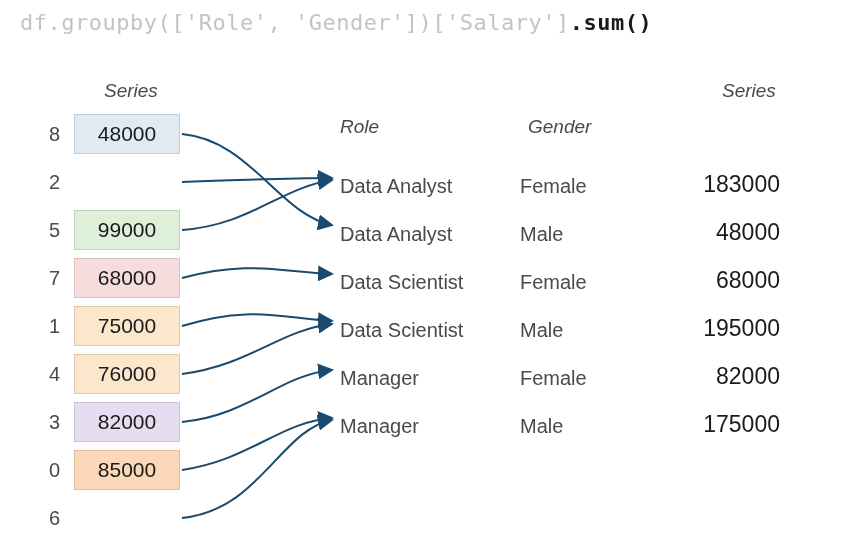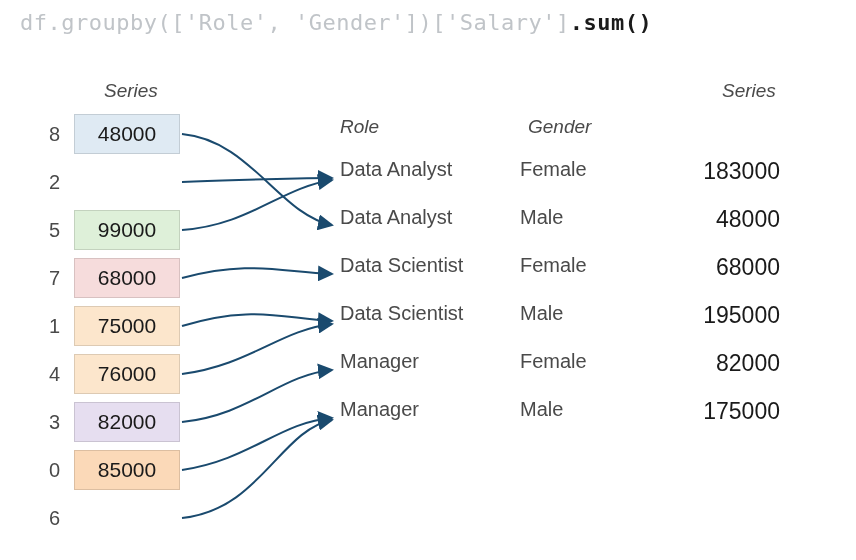--- a/index.html
+++ b/index.html
@@ -64,21 +64,21 @@
   .c-pink   { background: #f6dcdc; }
   .c-peach  { background: #fce6cc; }
   .c-purple { background: #e6def0; }
   .c-orange { background: #fbd9b8; }
 
   .right-row {
     position: absolute;
     left: 340px;
     height: 40px;
     display: flex;
-    align-items: flex-start;
+    align-items: flex-end;
   }
   .role-cell {
     width: 180px;
     color: #4a4a4a;
     font-size: 20px;
   }
   .gender-cell {
     width: 120px;
     color: #4a4a4a;
     font-size: 20px;

